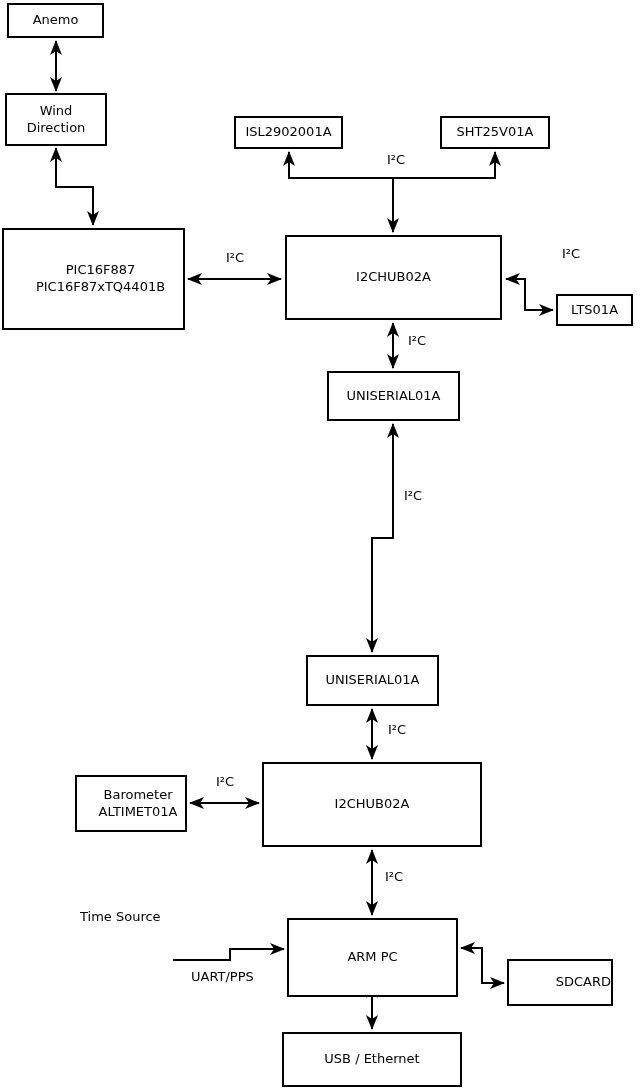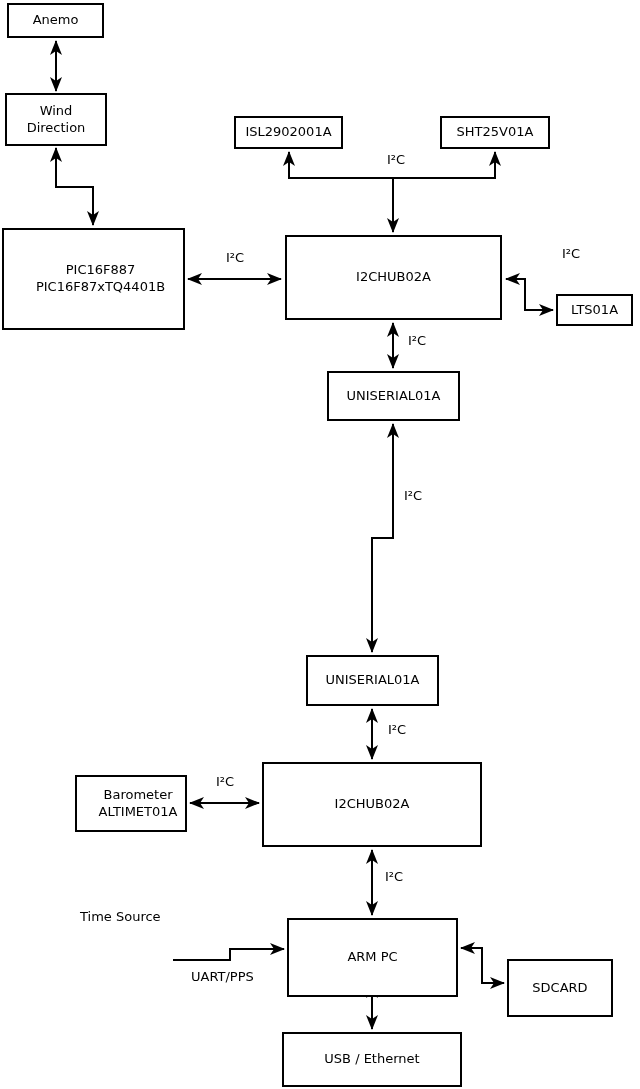--- a/index.html
+++ b/index.html
@@ -37,21 +37,21 @@
   #node-isl        {left:234px; top:116px;  width:109px; height:33px;}
   #node-sht        {left:440px; top:116px;  width:110px; height:33px;}
   #node-hub1       {left:285px; top:235px;  width:217px; height:85px;}
   #node-lts        {left:556px; top:294px;  width:77px;  height:32px;justify-content:center;}
   #node-uniserial1 {left:327px; top:371px;  width:133px; height:50px;}
   #node-uniserial2 {left:306px; top:655px;  width:133px; height:51px;}
   #node-hub2       {left:262px; top:762px;  width:220px; height:85px;}
   #node-barometer  {left:75px;  top:775px;  width:112px; height:57px;padding-left:14px;}
   #node-arm        {left:287px; top:918px;  width:171px; height:79px;}
   #node-gps        {left:68px;  top:937px;  width:105px; height:45px;}
-  #node-sdcard     {left:507px; top:959px;  width:106px; height:58px;}
+  #node-sdcard     {left:507px; top:959px;  width:106px; height:47px;align-items:flex-end;}
   #node-usb        {left:282px; top:1032px; width:180px; height:55px;}
   
   #lbl-i2c-bus-top   {left:387px; top:152px;}
   #lbl-i2c-pic-hub1  {left:226px; top:250px;}
   #lbl-i2c-hub1-lts  {left:562px; top:246px;}
   #lbl-i2c-hub1-uni1 {left:408px; top:333px;}
   #lbl-i2c-longline  {left:404px; top:488px;}
   #lbl-i2c-uni2-hub2 {left:388px; top:722px;}
   #lbl-i2c-baro-hub2 {left:216px; top:774px;}
   #lbl-i2c-hub2-arm  {left:385px; top:869px;}

